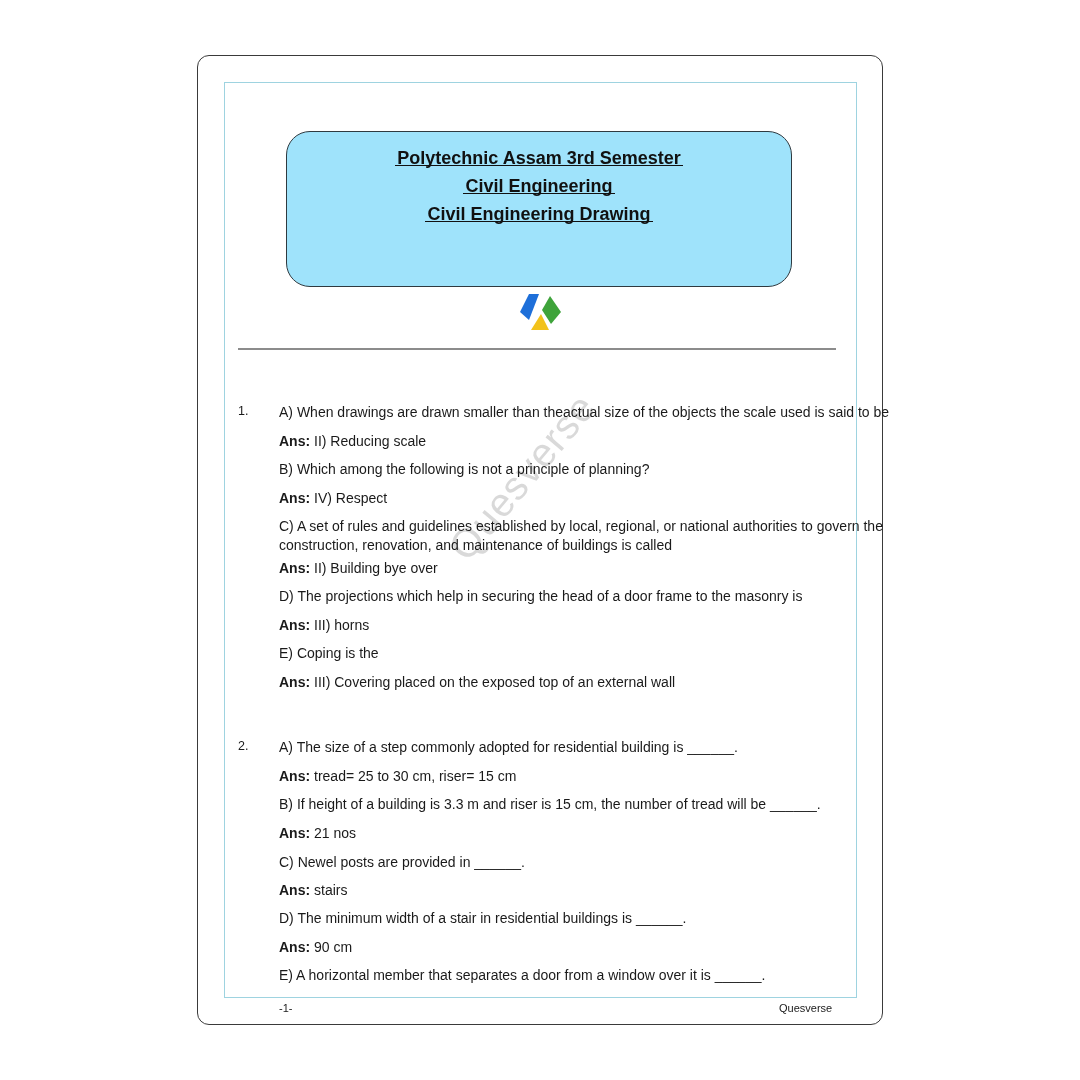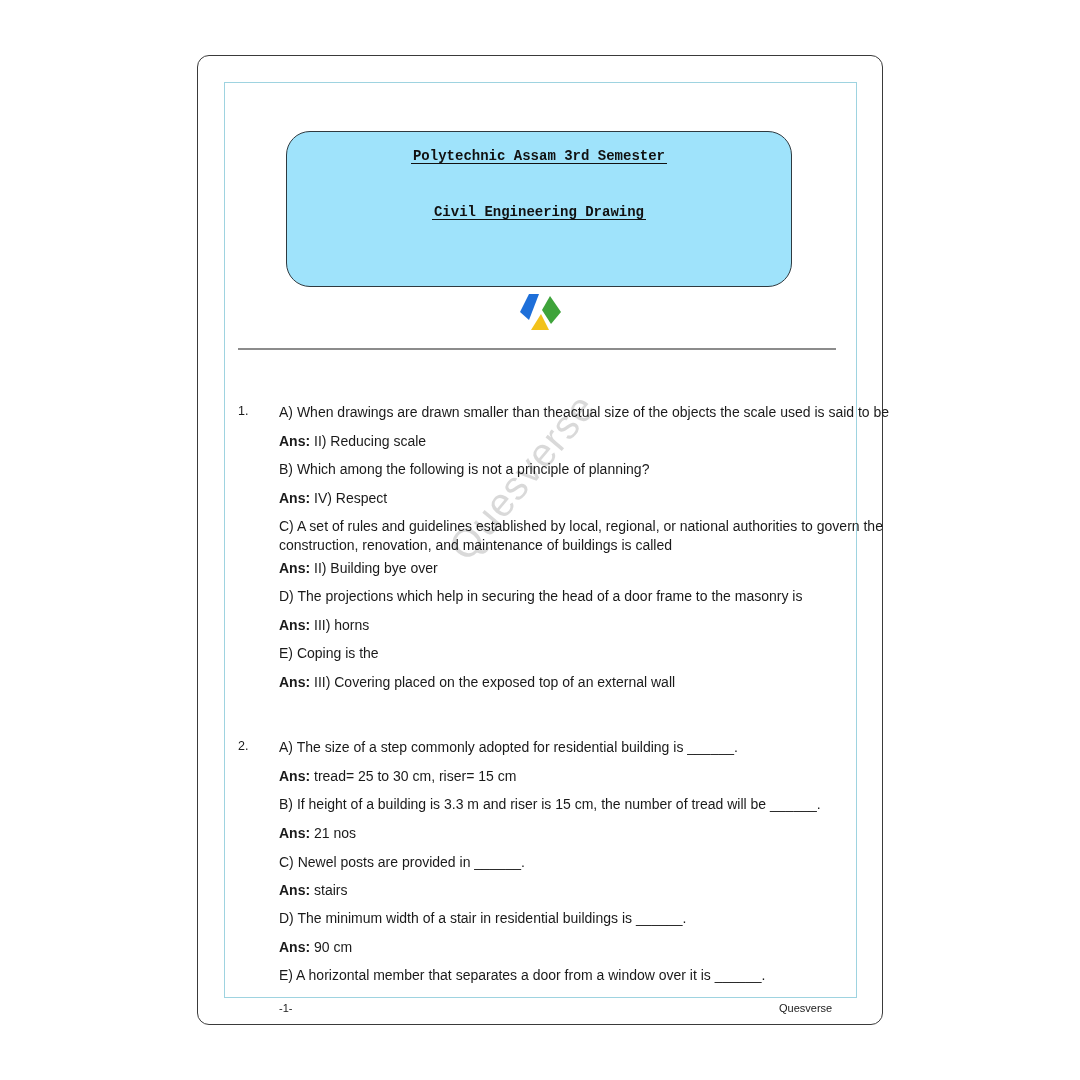--- a/index.html
+++ b/index.html
@@ -5,41 +5,42 @@
   html, body { margin: 0; padding: 0; background: #ffffff; }
   body { width: 1080px; height: 1080px; position: relative; overflow: hidden;
          font-family: "Liberation Sans", "DejaVu Sans", sans-serif; color: #1a1a1a; }
   .sheet { position: absolute; left: 197px; top: 55px; width: 686px; height: 970px;
            border: 1.5px solid #3a3a3a; border-radius: 12px; background: #fff; box-sizing: border-box; }
   .frame { position: absolute; left: 224px; top: 82px; width: 633px; height: 916px;
            border: 1px solid #9ed3e0; box-sizing: border-box; }
   .title-box { position: absolute; left: 286px; top: 131px; width: 506px; height: 156px;
                background: #9fe3fb; border: 1.5px solid #2f3a40; border-radius: 24px; box-sizing: border-box;
                text-align: center; }
-  .title-line { position: absolute; left: 0; right: 0; font-size: 14px; font-weight: bold; color: #111; font-family: Liberation Mono, monospace; }
+  .title-line { position: absolute; left: 0; right: 0; font-size: 18px; font-weight: bold; color: #111; }
   .title-line span { display: inline-block; }
   .u span { border-bottom: 1px solid #111; padding: 0 2px; line-height: 14px; }
   .logo { position: absolute; left: 519px; top: 292px; width: 44px; height: 40px; }
   .rule { position: absolute; left: 238px; top: 348px; width: 598px; height: 2px; background: #8c8c8c; }
   .watermark { position: absolute; left: 440px; top: 540px; font-size: 40px; color: rgba(120,120,120,0.28);
                transform: rotate(-50deg); transform-origin: left top; letter-spacing: 1px; white-space: nowrap; }
   .qnum { position: absolute; left: 238px; font-size: 12.5px; }
   .line { position: absolute; left: 279px; font-size: 14px; white-space: nowrap; }
   .ans b { font-weight: bold; }
   .footer-left { position: absolute; left: 279px; top: 1002px; font-size: 11px; }
   .footer-right { position: absolute; left: 779px; top: 1002px; font-size: 11px; }
 </style>
 </head>
 <body>
 
 <div class="sheet"></div>
 <div class="frame"></div>
 
 <div class="title-box">
   <div class="title-line u" style="top:16px"><span>Polytechnic Assam 3rd Semester</span></div>
+  <div class="title-line u" style="top:44px"><span>Civil Engineering</span></div>
   <div class="title-line u" style="top:72px"><span>Civil Engineering Drawing</span></div>
 </div>
 
 <svg class="logo" viewBox="0 0 44 40">
   <polygon points="10,2 20,2 10,28 1,20" fill="#1e6fd9"></polygon>
   <polygon points="31,4 42,20 32,32 23,18" fill="#3ea33a"></polygon>
   <polygon points="22,22 30,38 12,38" fill="#f2c21b"></polygon>
 </svg>
 
 <div class="rule"></div>

